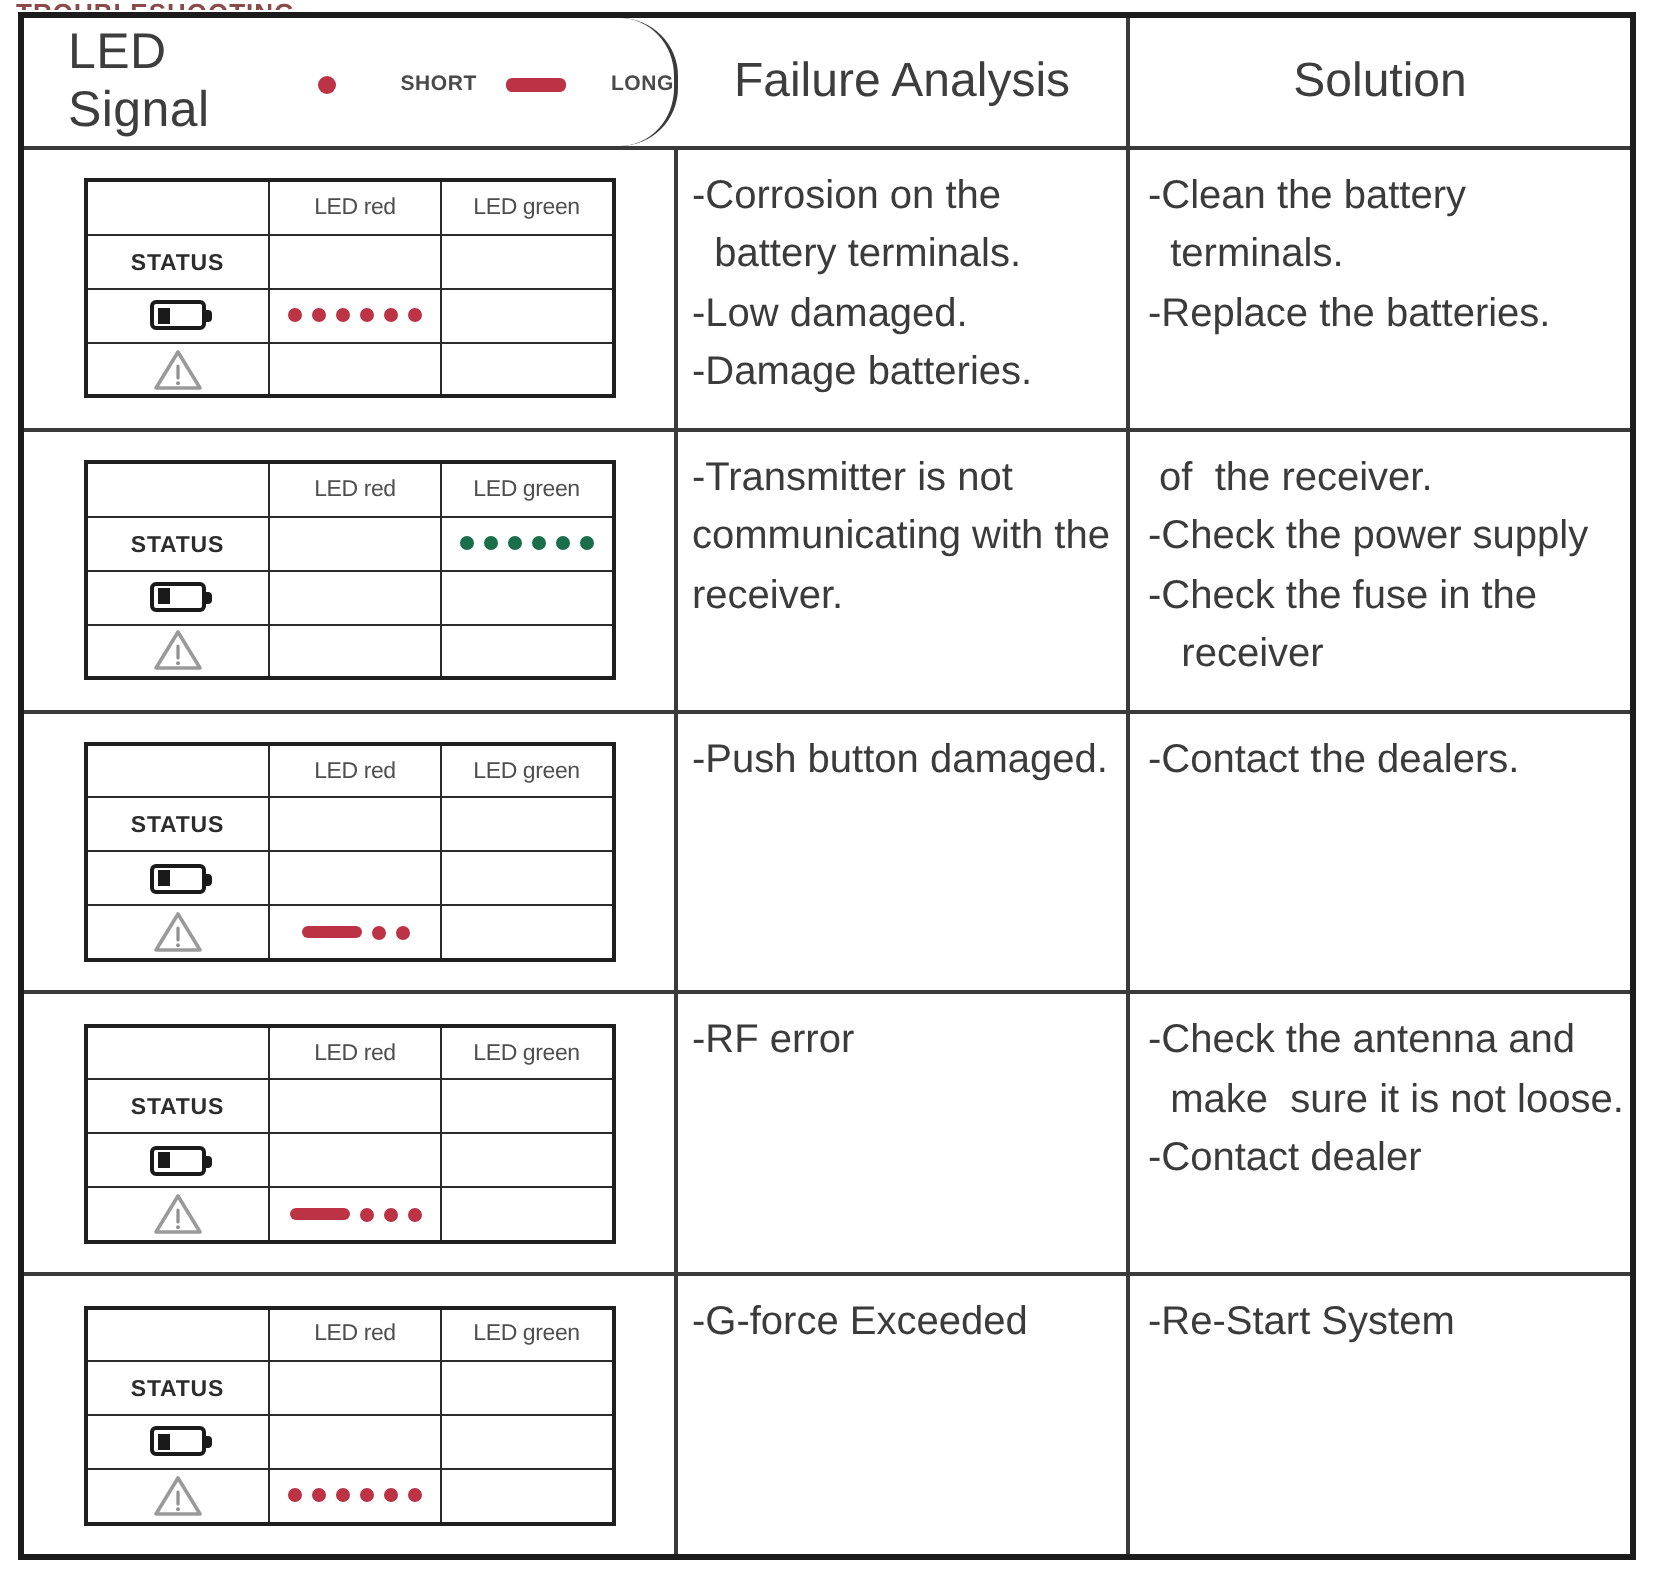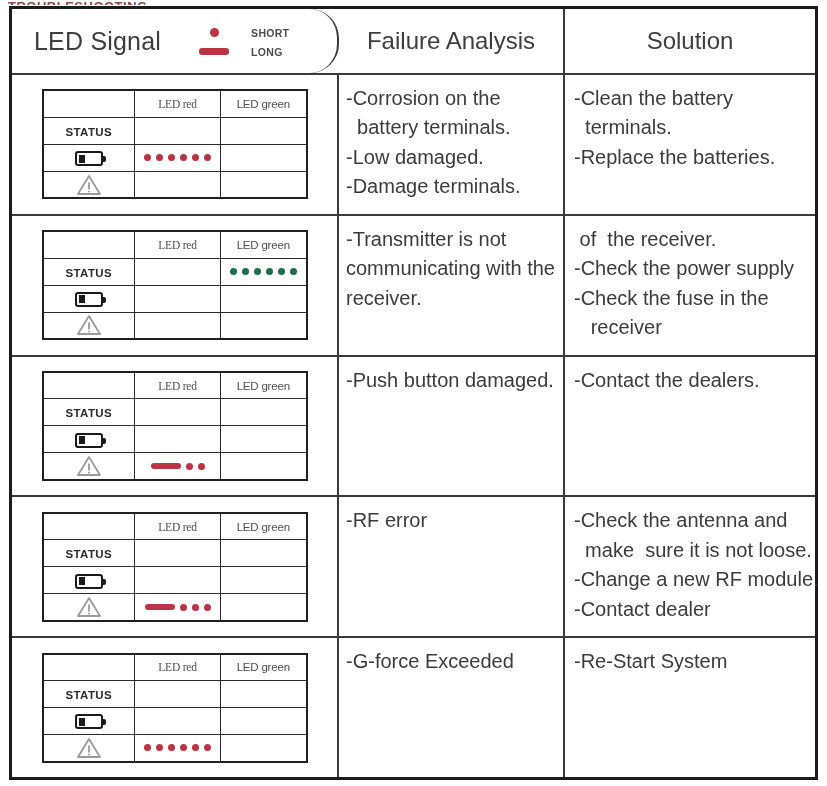--- a/index.html
+++ b/index.html
@@ -95,21 +95,20 @@
   }
   .hdr-title {
     font-size: 25px;
     color: #3d3d3d;
     font-weight: 400;
     letter-spacing: 0.2px;
   }
   .legend {
     margin-left: 30px;
     display: flex;
-    flex-direction: column;
     gap: 7px;
     padding-top: 2px;
   }
   .legend-row {
     display: flex;
     align-items: center;
     gap: 14px;
   }
   .legend-mark {
     width: 46px;
@@ -155,21 +154,21 @@
     table-layout: fixed;
   }
   .led-table td {
     border: 1.6px solid #2a2a2a;
     height: 27px;
     padding: 0;
     text-align: center;
     vertical-align: middle;
   }
   .led-table .c-label { width: 92px; }
-  .led-table .c-red   { width: 86px; font-family: Liberation Serif, serif; }
+  .led-table .c-red   { width: 86px; }
   .led-table .c-green { width: 86px; }
   .led-head {
     font-size: 11.5px;
     color: #4e4e4e;
     letter-spacing: -0.2px;
   }
   .led-status-label {
     font-size: 11.5px;
     font-weight: bold;
     color: #2c2c2c;
@@ -320,21 +319,21 @@
                 <td class="c-red"></td>
                 <td class="c-green"></td>
               </tr>
             </tbody>
           </table>
         </div>
         <div class="col-failure">
           <div class="txt-line">-Corrosion on the</div>
           <div class="txt-line">  battery terminals.</div>
           <div class="txt-line">-Low damaged.</div>
-          <div class="txt-line">-Damage terminals.</div>
+          <div class="txt-line">-Damage batteries.</div>
         </div>
         <div class="col-solution">
           <div class="txt-line">-Clean the battery</div>
           <div class="txt-line">  terminals.</div>
           <div class="txt-line">-Replace the batteries.</div>
         </div>
       </div>
       <div class="trow">
         <div class="col-signal">
           <table class="led-table">
@@ -468,21 +467,20 @@
               </tr>
             </tbody>
           </table>
         </div>
         <div class="col-failure">
           <div class="txt-line">-RF error</div>
         </div>
         <div class="col-solution">
           <div class="txt-line">-Check the antenna and</div>
           <div class="txt-line">  make  sure it is not loose.</div>
-          <div class="txt-line">-Change a new RF module.</div>
           <div class="txt-line">-Contact dealer</div>
         </div>
       </div>
       <div class="trow">
         <div class="col-signal">
           <table class="led-table">
             <tbody>
               <tr>
                 <td class="c-label"></td>
                 <td class="c-red led-head">LED red</td>

